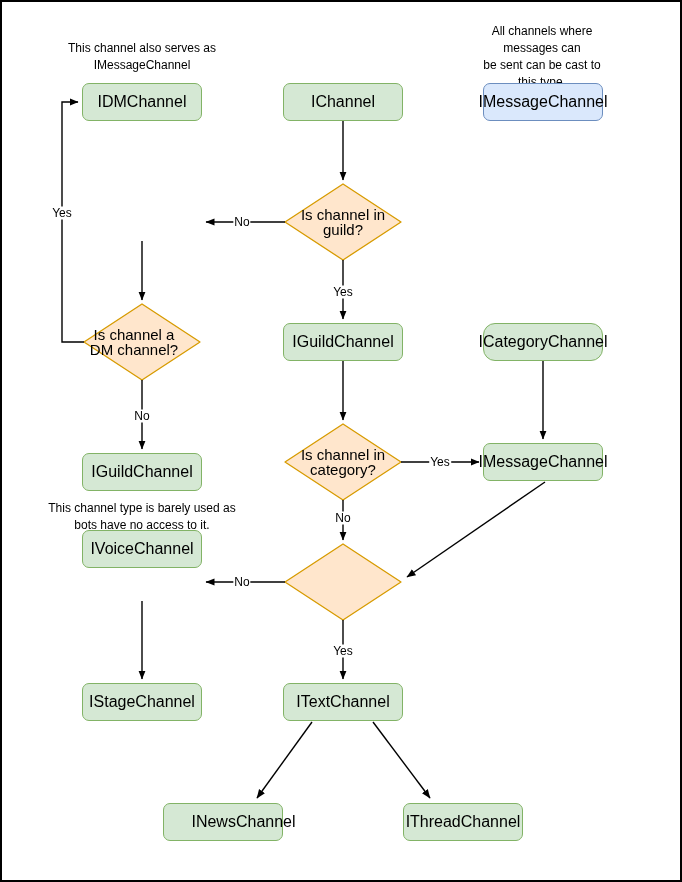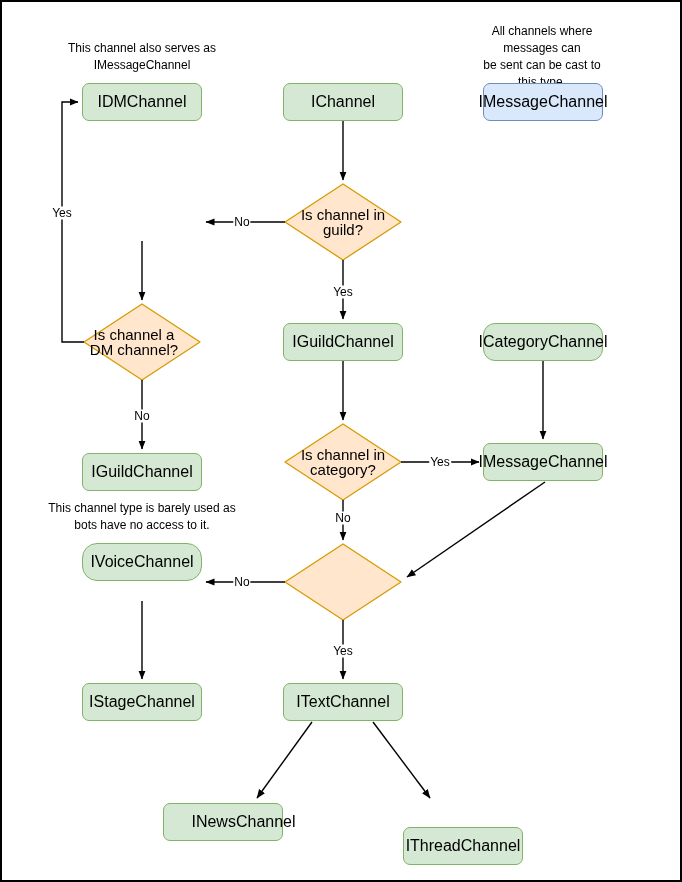--- a/index.html
+++ b/index.html
@@ -102,25 +102,25 @@
   <div class="note" style="left:140px; top:515px;">This channel type is barely used as
 bots have no access to it.</div>
 
   <div class="node green" style="left:80px; top:81px;">IDMChannel</div>
   <div class="node green" style="left:281px; top:81px;">IChannel</div>
   <div class="node blue" style="left:481px; top:81px;">IMessageChannel</div>
   <div class="node green" style="left:281px; top:321px;">IGuildChannel</div>
   <div class="node green" style="left:481px; top:321px;border-radius:12px;">ICategoryChannel</div>
   <div class="node green" style="left:481px; top:441px;">IMessageChannel</div>
   <div class="node green" style="left:80px; top:451px;">IGuildChannel</div>
-  <div class="node green" style="left:80px; top:541px;border-radius:15px;">IVoiceChannel</div>
+  <div class="node green" style="left:80px; top:528px;">IVoiceChannel</div>
   <div class="node green" style="left:80px; top:681px;">IStageChannel</div>
   <div class="node green" style="left:281px; top:681px;">ITextChannel</div>
   <div class="node green" style="left:161px; top:801px;padding-left:41px;">INewsChannel</div>
-  <div class="node green" style="left:401px; top:801px;margin-top:24px;">IThreadChannel</div>
+  <div class="node green" style="left:401px; top:801px;">IThreadChannel</div>
 
   <div class="diamond-label" style="left:341px; top:220px; width:100px;">Is channel in
 guild?</div>
   <div class="diamond-label" style="left:132px; top:340px; width:100px;">Is channel a
 DM channel?</div>
   <div class="diamond-label" style="left:341px; top:460px; width:100px;">Is channel in
 category?</div>
 
   <div class="edge-label" style="left:240px; top:220px;">No</div>
   <div class="edge-label" style="left:341px; top:290px;">Yes</div>

